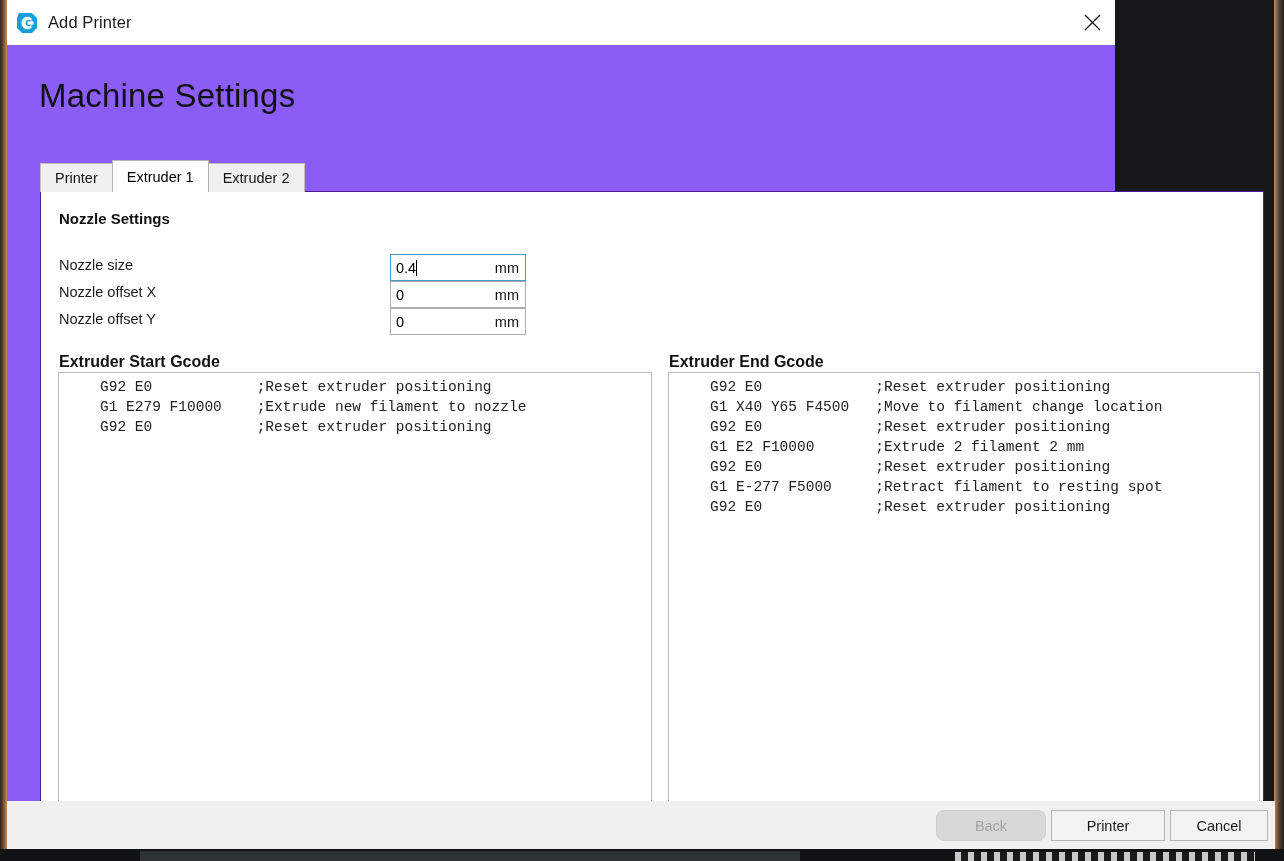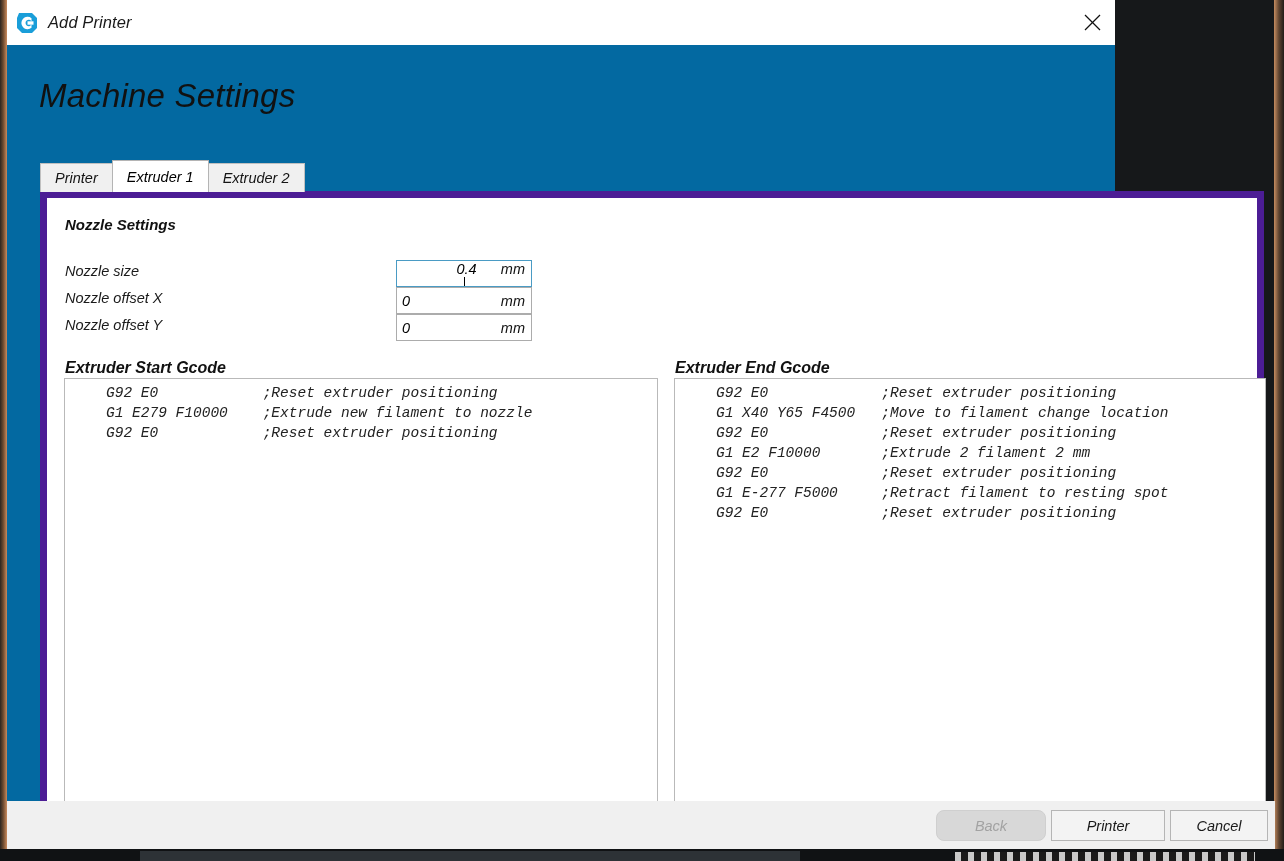--- a/index.html
+++ b/index.html
@@ -34,24 +34,23 @@
   #desktop-bottom-dashes {
     position: absolute; left: 955px; bottom: 0px; width: 300px; height: 9px;
     background: repeating-linear-gradient(to right, #c9c9c9 0px, #c9c9c9 6px, #1a1a1a 6px, #1a1a1a 13px);
   }
 
   
   #dialog {
     position: absolute;
     left: 7px; top: 0px;
     width: 1108px; height: 849px;
-    background: #0369a1;
+    background: #8b5cf6;
     display: flex; flex-direction: column;
     box-sizing: border-box;
-    font-style: italic;
   }
 
   
   #titlebar {
     height: 45px; min-height: 45px;
     background: #ffffff;
     display: flex; align-items: center;
     position: relative;
   }
   #app-icon {
@@ -118,21 +117,21 @@
     border-color: #b4b4b4;
     z-index: 4;
   }
 
   
   #tabpanel {
     position: absolute;
     left: 33px; top: 146px;
     width: 1224px; height: 655px;
     background: #ffffff;
-    border: 7px solid #4c1d95;
+    border: 1px solid #4c1d95;
     box-sizing: border-box;
   }
 
   .section-heading {
     position: absolute;
     font-size: 15px;
     font-weight: bold;
     color: #111111;
   }
   #nozzle-heading { left: 18px; top: 18px; }
@@ -152,21 +151,20 @@
     position: absolute;
     left: 331px; top: 0;
     width: 136px; height: 27px;
     border: 1px solid #acacac;
     background: #ffffff;
     box-sizing: border-box;
     display: flex; align-items: center;
   }
   .nozzle-field.focused {
     border: 1px solid #4a9bc4;
-    flex-direction: column;
   }
   .nozzle-value {
     font-size: 14.5px; color: #000;
     margin-left: 5px;
     white-space: pre;
   }
   .caret {
     display: inline-block;
     width: 1px; height: 16px;
     background: #000;

